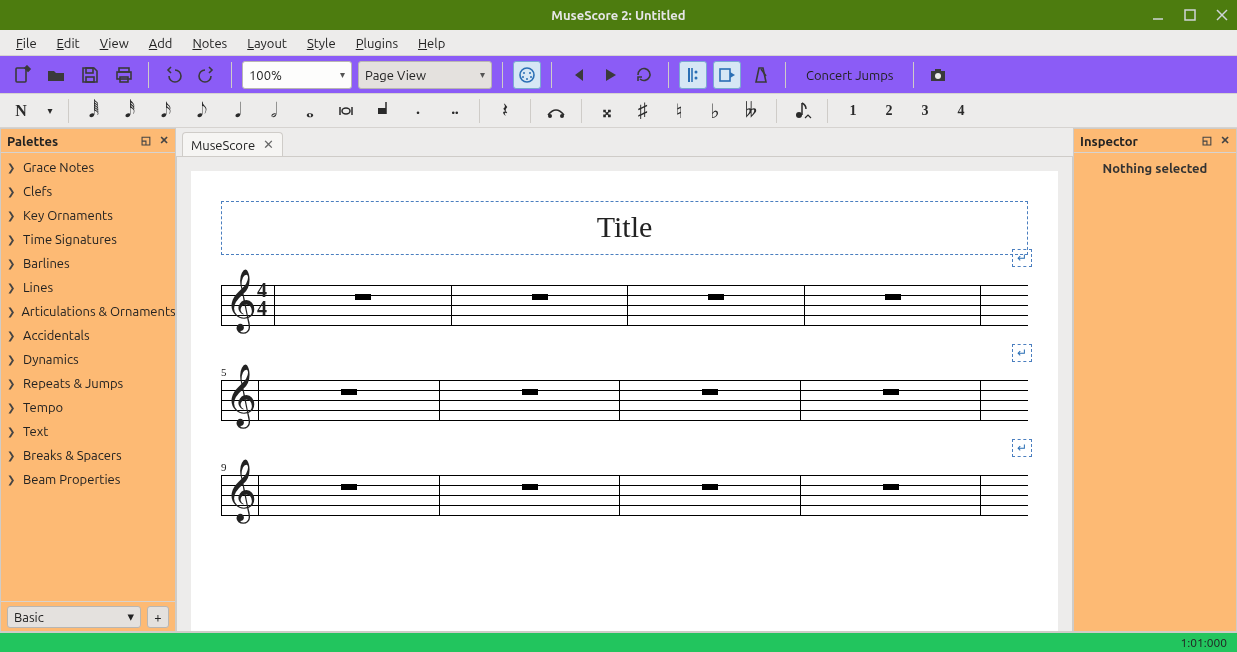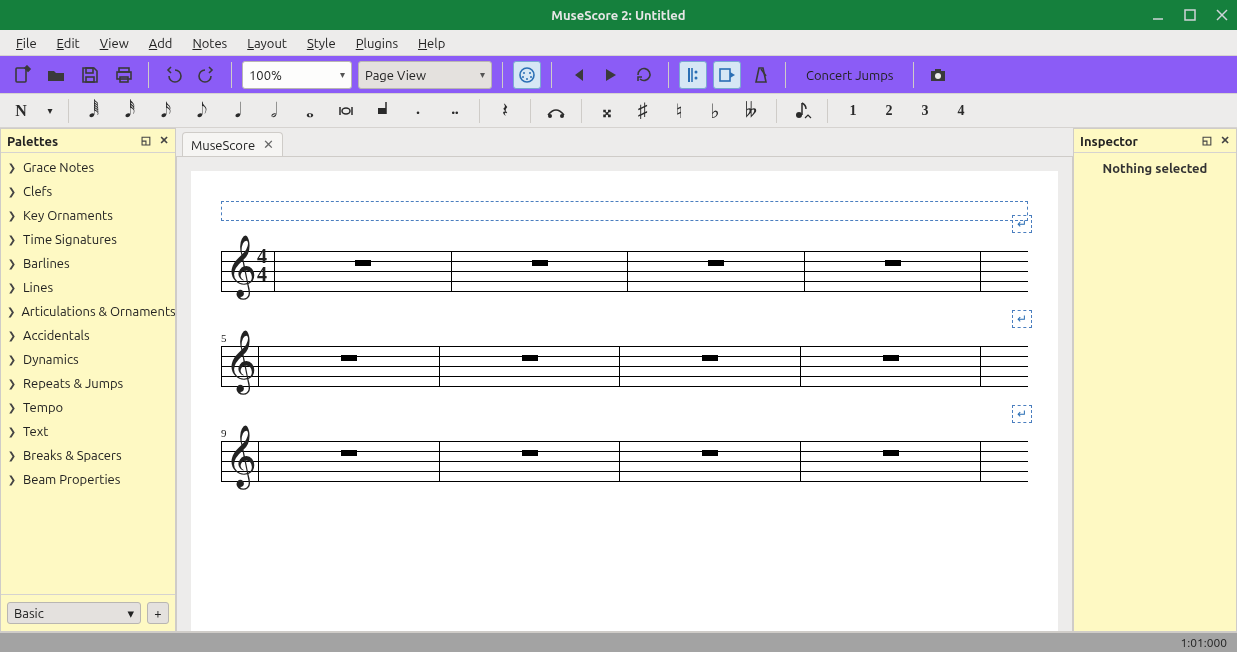--- a/index.html
+++ b/index.html
@@ -1,18 +1,18 @@
 <!DOCTYPE html>
 <html><head>
 <meta charset="utf-8">
 <style>
   * { box-sizing: border-box; margin: 0; padding: 0; }
   html, body { width: 1237px; height: 652px; font-family: "Ubuntu", "Segoe UI", sans-serif; font-size: 13px; overflow: hidden; background: #edeceb; color: #222; }
   
-  .titlebar { height: 30px; background: #15803d; color: #e6e6e6; display: flex; align-items: center; justify-content: center; position: relative; }
+  .titlebar { height: 30px; background: #4d7c0f; color: #e6e6e6; display: flex; align-items: center; justify-content: center; position: relative; }
   .titlebar .title { font-weight: 600; font-size: 13px; }
   .titlebar .win-controls { position: absolute; right: 8px; top: 0; height: 30px; display: flex; align-items: center; gap: 18px; }
   .titlebar .win-controls span { width: 14px; height: 14px; display: inline-flex; align-items: center; justify-content: center; color: #cfd4d9; cursor: pointer; }
   
   .menubar { height: 26px; background: #edeceb; display: flex; align-items: center; padding: 0 6px; border-bottom: 1px solid #d6d3d0; }
   .menubar .menu-item { padding: 3px 10px; cursor: pointer; }
   .menubar .menu-item .ul { text-decoration: underline; }
   
   .toolbar { height: 38px; background: #8b5cf6; display: flex; align-items: center; padding: 2px 8px; gap: 6px; border-bottom: 1px solid #d6d3d0; }
   .toolbar .sep { width: 1px; height: 26px; background: #cfccc8; margin: 0 4px; }
@@ -24,30 +24,30 @@
   .drop .chev { font-size: 10px; color: #555; }
   .concert { padding: 0 10px; height: 28px; display: inline-flex; align-items: center; cursor: pointer; }
   
   .notesbar { height: 34px; background: #edeceb; display: flex; align-items: center; padding: 2px 8px; gap: 10px; border-bottom: 1px solid #d6d3d0; }
   .notesbar .nbtn { width: 26px; height: 26px; display: inline-flex; align-items: center; justify-content: center; font-family: "Bravura", "Segoe UI Symbol", serif; font-size: 20px; cursor: pointer; color: #2a2a2a; }
   .notesbar .nbtn.small { font-size: 14px; font-weight: 600; }
   .notesbar .sep { width: 1px; height: 24px; background: #cfccc8; margin: 0 2px; }
   
   .content { display: flex; height: calc(652px - 30px - 26px - 38px - 34px - 20px); }
   
-  .panel { background: #fef9c3; border: 1px solid #cfccc8; display: flex; flex-direction: column; text-align: center; }
+  .panel { background: #fdba74; border: 1px solid #cfccc8; display: flex; flex-direction: column; }
   .panel.left { width: 176px; }
   .panel.right { width: 164px; }
   .panel-header { height: 24px; display: flex; align-items: center; padding: 0 6px; font-weight: 600; position: relative; border-bottom: 1px solid #d6d3d0; }
   .panel-header .ph-controls { position: absolute; right: 4px; display: flex; gap: 4px; }
   .panel-header .ph-controls span { width: 14px; height: 14px; display: inline-flex; align-items: center; justify-content: center; cursor: pointer; font-size: 11px; color: #444; }
   .palette-list { flex: 1; overflow: hidden; padding-top: 2px; }
   .pal-item { height: 24px; display: flex; align-items: center; padding-left: 6px; cursor: pointer; gap: 6px; white-space: nowrap; overflow: hidden; }
   .pal-item .caret { font-size: 10px; color: #444; width: 10px; }
-  .panel.left .footer { height: 30px; border-top: 1px solid #d6d3d0; display: flex; align-items: center; padding: 18px 6px; gap: 6px; }
+  .panel.left .footer { height: 30px; border-top: 1px solid #d6d3d0; display: flex; align-items: center; padding: 11px 6px; gap: 6px; }
   .panel.left .footer .basic { flex: 1; height: 22px; border: 1px solid #b9b6b2; border-radius: 3px; background: #e4e1de; display: flex; align-items: center; padding: 0 6px; justify-content: space-between; cursor: pointer; }
   .panel.left .footer .plus { width: 22px; height: 22px; border: 1px solid #b9b6b2; border-radius: 3px; background: #e4e1de; display: flex; align-items: center; justify-content: center; cursor: pointer; }
   
   .center { flex: 1; display: flex; flex-direction: column; background: #edeceb; }
   .tab-strip { height: 28px; display: flex; align-items: flex-end; padding-left: 6px; gap: 2px; }
   .tab { height: 24px; border: 1px solid #cfccc8; border-bottom: none; border-radius: 4px 4px 0 0; background: #f6f5f3; padding: 0 8px; display: flex; align-items: center; gap: 8px; cursor: pointer; }
   .tab .close { font-size: 13px; color: #666; cursor: pointer; }
   .canvas-wrap { flex: 1; background: #edeceb; border: 1px solid #cfccc8; border-top: 1px solid #cfccc8; overflow: hidden; position: relative; }
   .page { position: absolute; left: 14px; top: 14px; right: 14px; bottom: 0; background: #ffffff; padding: 30px 30px 10px 30px; }
   .title-frame { border: 1px dashed #4a7ebf; padding: 8px 10px 10px 10px; margin: 0 0 18px 0; }
@@ -58,21 +58,21 @@
   .staff { position: relative; height: 40px; margin-left: 0; }
   .staff .line { position: absolute; left: 0; right: 0; height: 1px; background: #000; }
   .staff .barline { position: absolute; top: 0; bottom: 0; width: 1px; background: #000; }
   .clef { position: absolute; left: 4px; top: -12px; font-family: serif; font-size: 54px; line-height: 1; }
   .timesig { position: absolute; left: 36px; top: -4px; font-family: "Times New Roman", serif; font-weight: 700; font-size: 20px; line-height: 0.9; text-align: center; }
   .rest { position: absolute; top: 9px; width: 16px; height: 6px; background: #000; }
   .break-icon { position: absolute; right: -4px; top: -36px; width: 20px; height: 18px; border: 1px dashed #4a7ebf; display: flex; align-items: center; justify-content: center; color: #2a6fb5; font-size: 12px; }
   
   .inspector-body { flex: 1; display: flex; align-items: flex-start; justify-content: center; padding-top: 8px; font-weight: 600; color: #333; }
   
-  .statusbar { height: 20px; background: #a3a3a3; border-top: 1px solid #cfccc8; display: flex; align-items: center; justify-content: flex-end; padding: 0 10px; font-size: 12px; }
+  .statusbar { height: 20px; background: #22c55e; border-top: 1px solid #cfccc8; display: flex; align-items: center; justify-content: flex-end; padding: 0 10px; font-size: 12px; }
 </style>
 </head>
 <body>
 
 <div class="titlebar">
   <span class="title">MuseScore 2: Untitled</span>
   <div class="win-controls">
     <span>
         <svg viewBox="0 0 14 14">
           <line x1="2" y1="11" x2="12" y2="11" stroke="#cfd4d9" stroke-width="1.5"></line>
@@ -354,20 +354,21 @@
   <div class="center">
     <div class="tab-strip">
       <div class="tab">
         <span>MuseScore</span>
         <span class="close">✕</span>
       </div>
     </div>
     <div class="canvas-wrap">
       <div class="page">
         <div class="title-frame">
+          <div class="score-title">Title</div>
         </div>
         <div id="systems">
             <div class="system">
               <div class="break-icon">↵</div>
               <div class="staff">
                 <div class="line" style="top:0px"></div>
                 <div class="line" style="top:10px"></div>
                 <div class="line" style="top:20px"></div>
                 <div class="line" style="top:30px"></div>
                 <div class="line" style="top:40px"></div>

